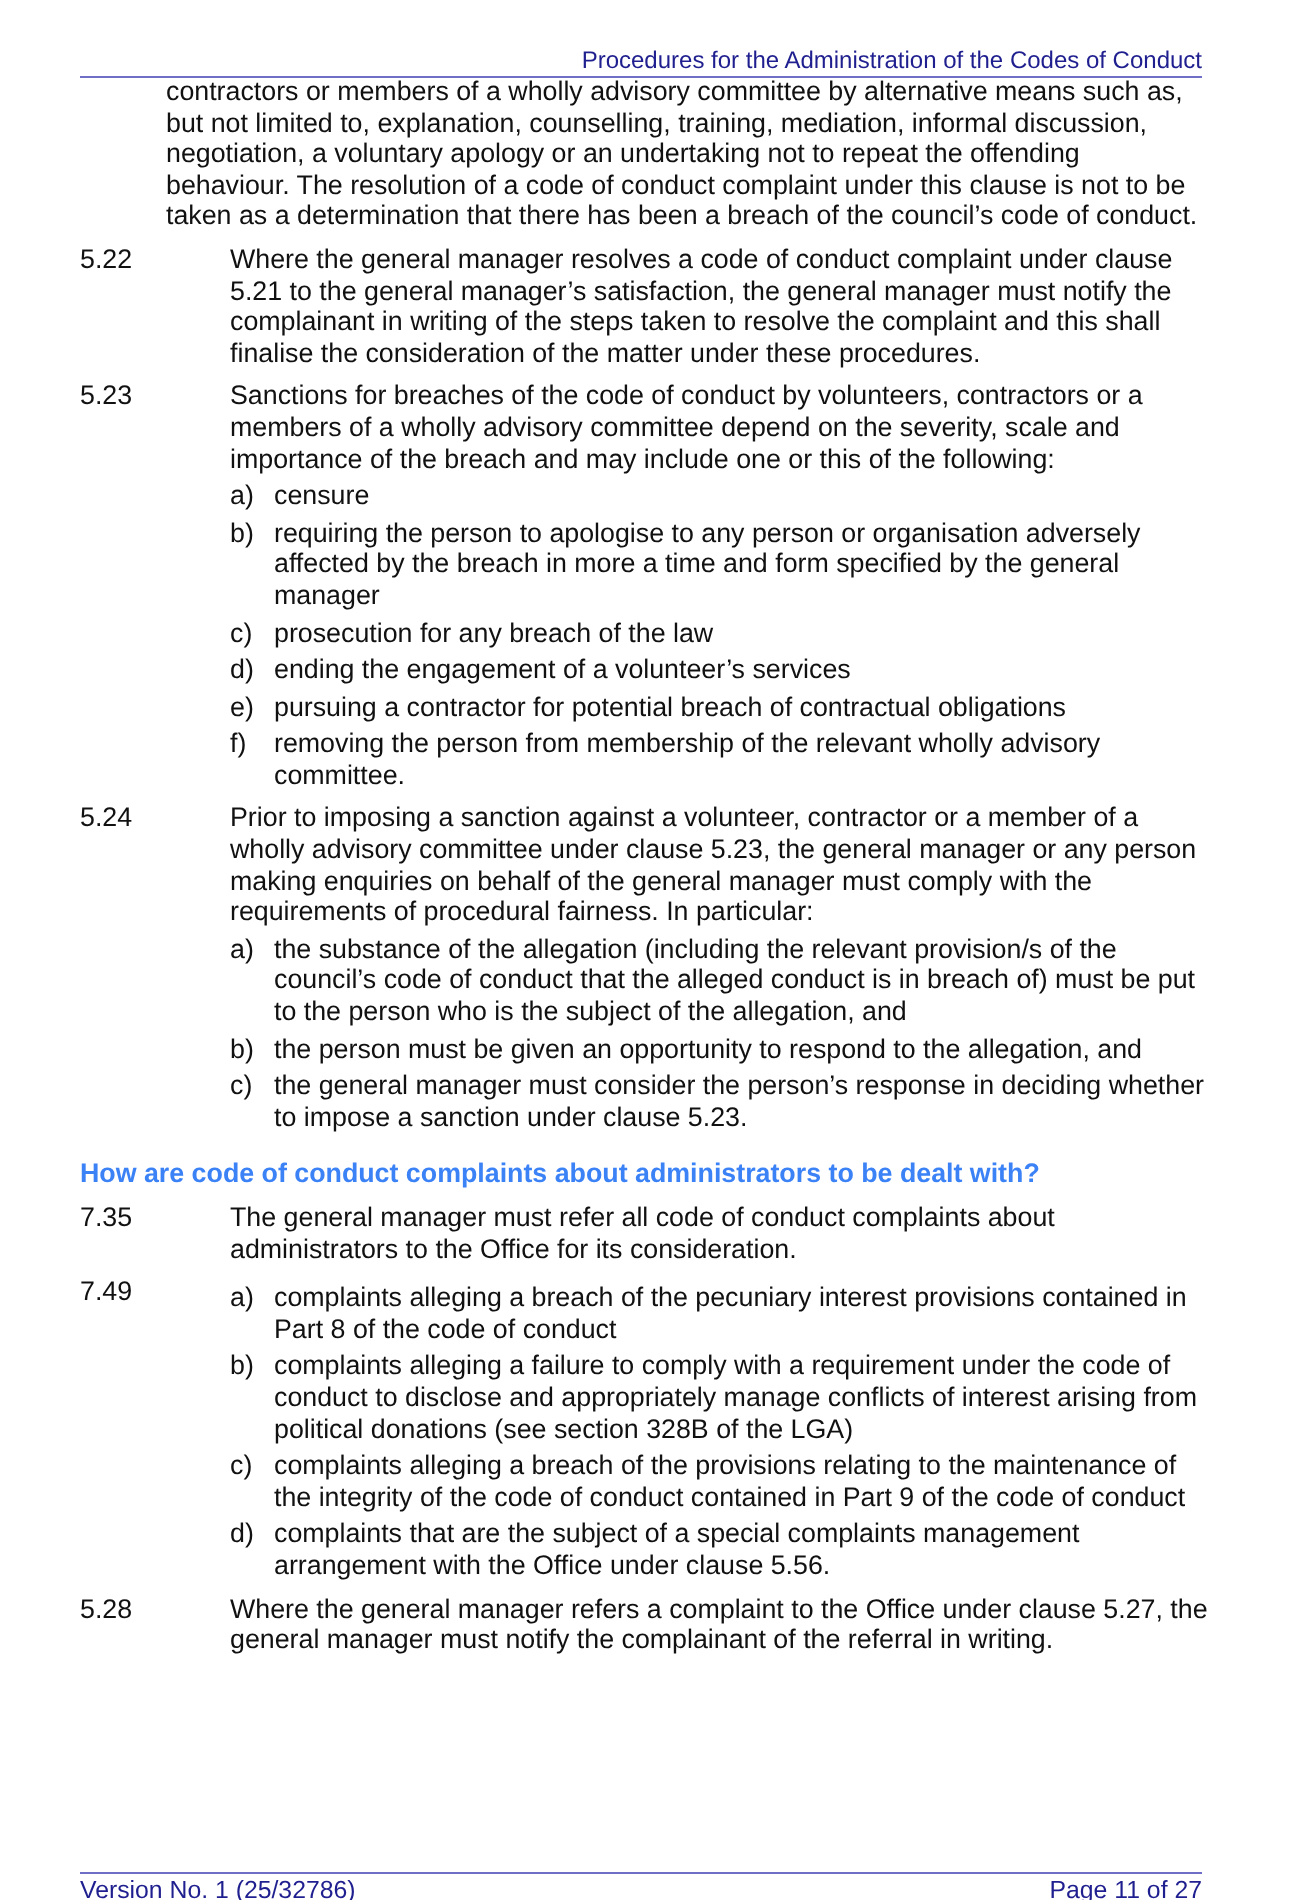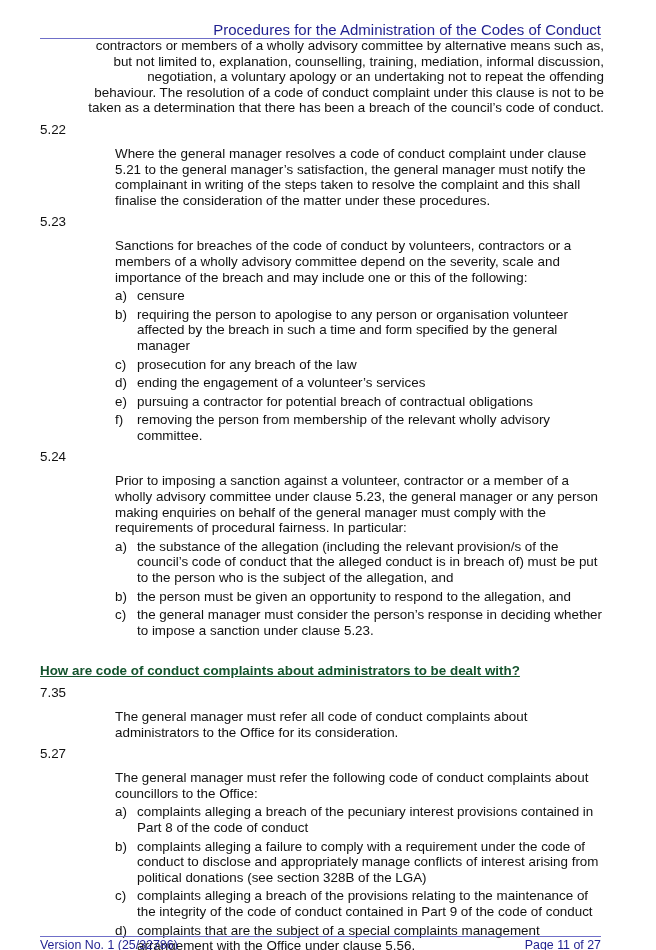--- a/index.html
+++ b/index.html
@@ -3,39 +3,39 @@
 <meta charset="utf-8">
 <style>
   html, body { margin: 0; padding: 0; background: #ffffff; }
   body {
     width: 656px; height: 950px; position: relative; overflow: hidden;
     font-family: "Liberation Sans", sans-serif; color: #111111;
     font-size: 13.4px; line-height: 15.6px;
   }
   .header {
     position: absolute; left: 40px; right: 55px; top: 23px;
-    text-align: right; color: #1f1f8f; font-size: 15px; line-height: 14px;
+    text-align: right; color: #1f1f8f; font-size: 12px; line-height: 14px;
   }
   .header-rule {
     position: absolute; left: 40px; right: 55px; top: 38px;
     border-top: 1px solid #6f6fc8;
   }
   .content {
     position: absolute; left: 40px; right: 52px; top: 38px;
   }
-  .para { margin: 0; text-align: right; }
+  .para { margin: 0; }
   .clause { display: flex; margin-top: 6px; gap: 32px; }
   .clause-num { width: 43px; flex: 0 0 43px; }
-  .clause-body { flex: 1; margin-top: 24px; }
+  .clause-body { flex: 1; }
   .sub { display: flex; margin-top: 3px; }
   .sub-letter { width: 22px; flex: 0 0 22px; }
   .sub-text { flex: 1; }
   .lead { padding-left: 43px; }
   .heading {
-    color: #14532d; font-weight: bold; margin-top: 25px; margin-bottom: 2px; text-decoration: underline;
+    color: #3b82f6; font-weight: bold; margin-top: 13px; margin-bottom: 2px;
   }
   .footer-rule {
     position: absolute; left: 40px; right: 55px; top: 936px;
     border-top: 1px solid #6f6fc8;
   }
   .footer {
     position: absolute; left: 40px; right: 55px; top: 938px;
     color: #1f1f8f; font-size: 12.4px; line-height: 14px;
     display: flex; justify-content: space-between;
   }
@@ -58,21 +58,21 @@
   <div class="clause">
     <div class="clause-num">5.23</div>
     <div class="clause-body">
       <div>Sanctions for breaches of the code of conduct by volunteers, contractors or a members of a wholly advisory committee depend on the severity, scale and importance of the breach and may include one or this of the following:</div>
       <div class="sub">
         <span class="sub-letter">a)</span>
         <span class="sub-text">censure</span>
       </div>
       <div class="sub">
         <span class="sub-letter">b)</span>
-        <span class="sub-text">requiring the person to apologise to any person or organisation volunteer affected by the breach in such a time and form specified by the general manager</span>
+        <span class="sub-text">requiring the person to apologise to any person or organisation adversely affected by the breach in more a time and form specified by the general manager</span>
       </div>
       <div class="sub">
         <span class="sub-letter">c)</span>
         <span class="sub-text">prosecution for any breach of the law</span>
       </div>
       <div class="sub">
         <span class="sub-letter">d)</span>
         <span class="sub-text">ending the engagement of a volunteer’s services</span>
       </div>
       <div class="sub">
@@ -108,42 +108,45 @@
   <div class="heading">How are code of conduct complaints about administrators to be dealt with?</div>
 
   <div class="clause">
     <div class="clause-num">7.35</div>
     <div class="clause-body">The general manager must refer all code of conduct complaints about administrators to the Office for its consideration.</div>
   </div>
 
 
 
   <div class="clause">
-    <div class="clause-num">5.27</div>
+    <div class="clause-num">7.49</div>
     <div class="clause-body">
-      <div>The general manager must refer the following code of conduct complaints about councillors to the Office:</div>
       <div class="sub">
         <span class="sub-letter">a)</span>
         <span class="sub-text">complaints alleging a breach of the pecuniary interest provisions contained in Part 8 of the code of conduct</span>
       </div>
       <div class="sub">
         <span class="sub-letter">b)</span>
         <span class="sub-text">complaints alleging a failure to comply with a requirement under the code of conduct to disclose and appropriately manage conflicts of interest arising from political donations (see section 328B of the LGA)</span>
       </div>
       <div class="sub">
         <span class="sub-letter">c)</span>
         <span class="sub-text">complaints alleging a breach of the provisions relating to the maintenance of the integrity of the code of conduct contained in Part 9 of the code of conduct</span>
       </div>
       <div class="sub">
         <span class="sub-letter">d)</span>
         <span class="sub-text">complaints that are the subject of a special complaints management arrangement with the Office under clause 5.56.</span>
       </div>
     </div>
   </div>
 
+  <div class="clause">
+    <div class="clause-num">5.28</div>
+    <div class="clause-body">Where the general manager refers a complaint to the Office under clause 5.27, the general manager must notify the complainant of the referral in writing.</div>
+  </div>
 
 </div>
 
 <div class="footer-rule"></div>
 <div class="footer">
   <span>Version No. 1 (25/32786)</span>
   <span>Page 11 of 27</span>
 </div>
 
 </body></html>

